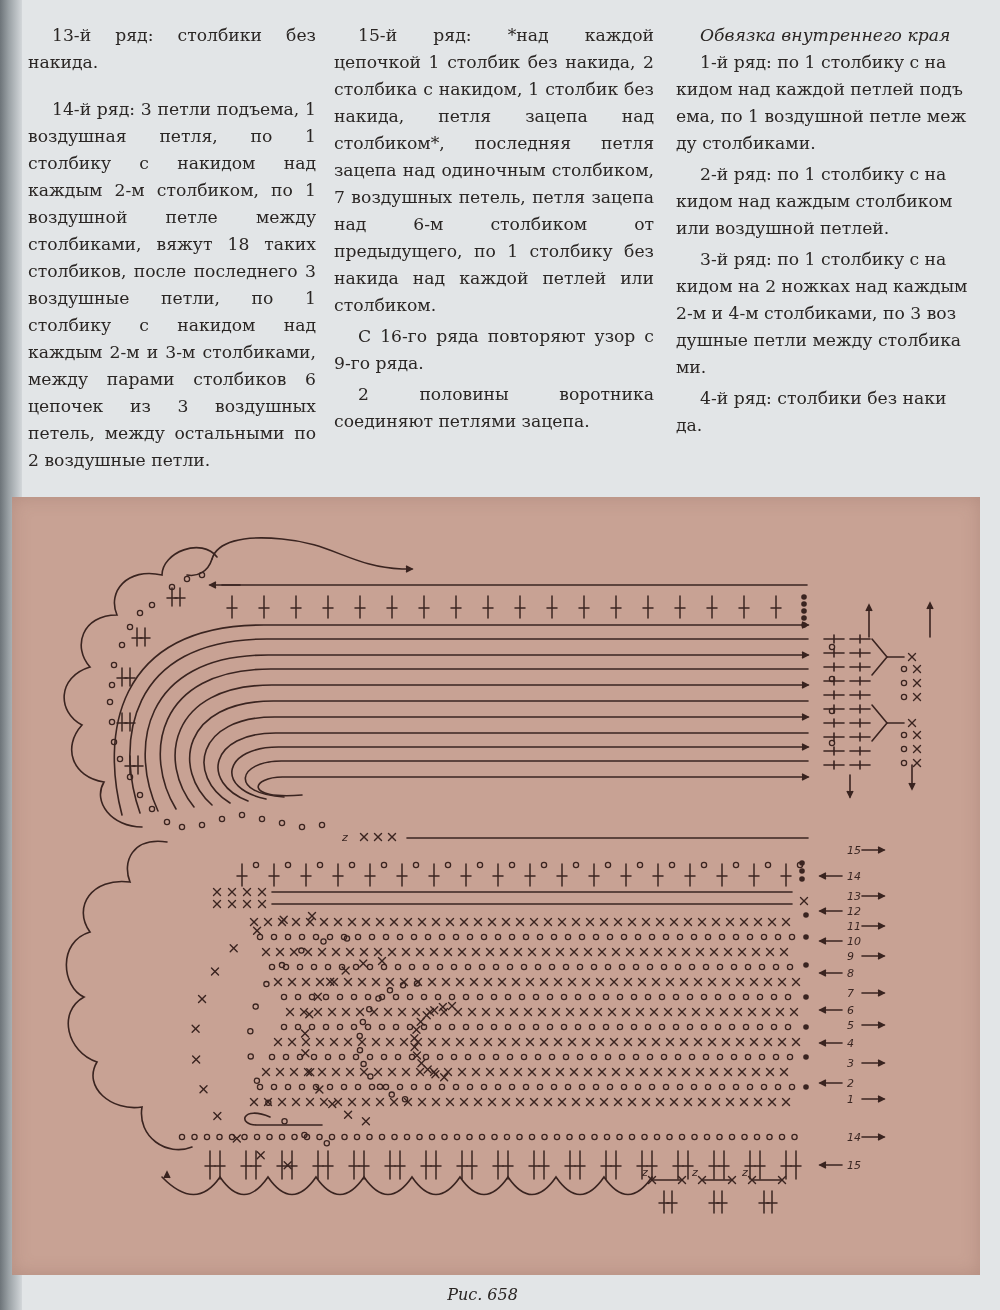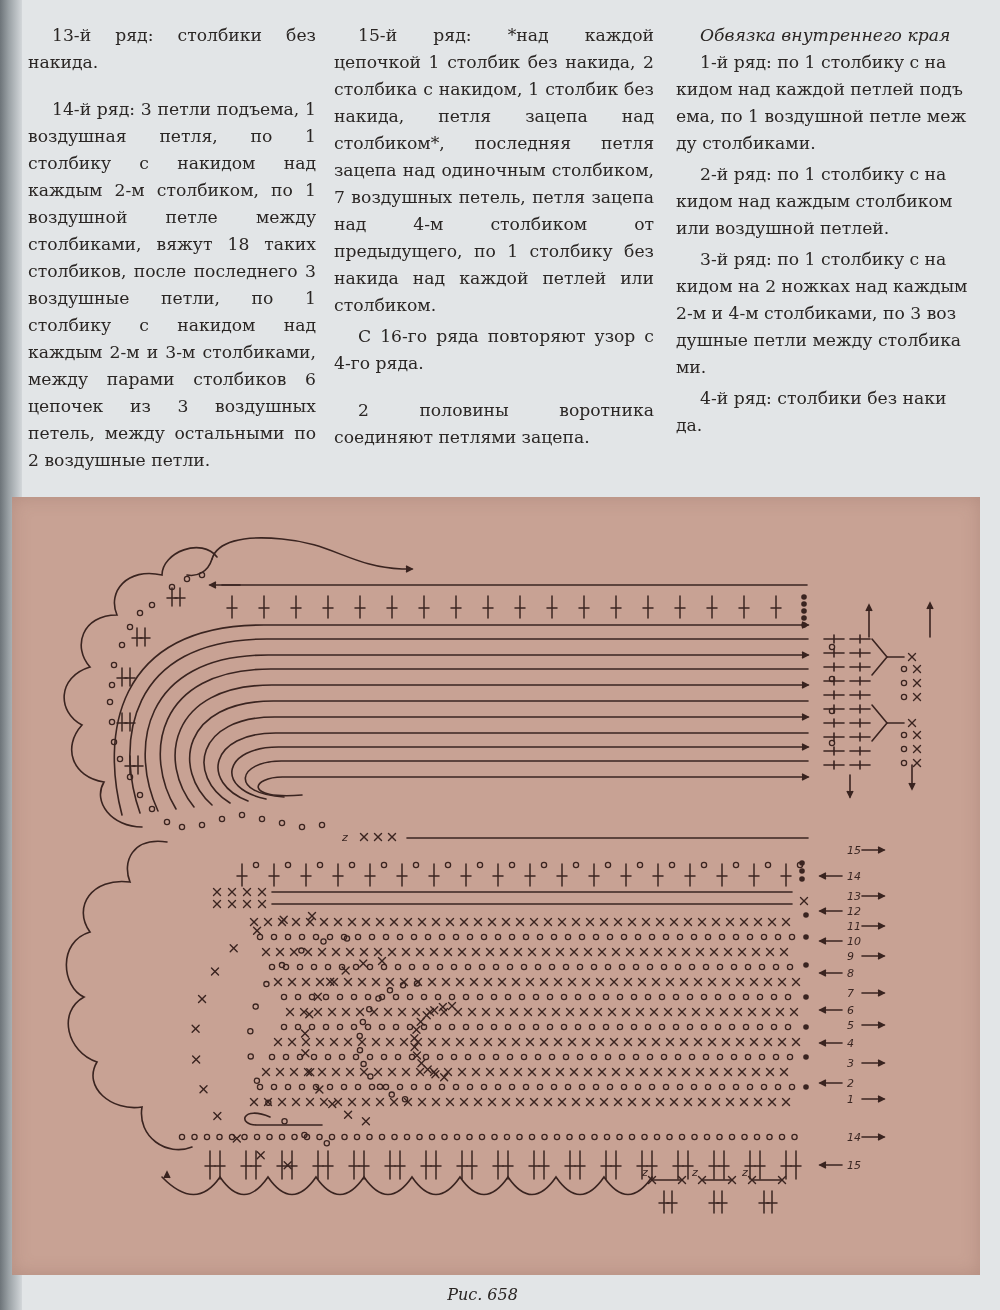--- a/index.html
+++ b/index.html
@@ -26,23 +26,23 @@
 <body>
 
 <div class="spine"></div>
 
 <div class="col col1">
   <p class="ind">13-й ряд: столбики без накида.</p>
   <p class="ind" style="margin-top:20px">14-й ряд: 3 петли подъема, 1 воздушная петля, по 1 столбику с накидом над каждым 2-м столбиком, по 1 воздушной петле между столбиками, вяжут 18 таких столбиков, после последнего 3 воздушные петли, по 1 столбику с накидом над каждым 2-м и 3-м столбиками, между парами столбиков 6 цепочек из 3 воздушных петель, между остальными по 2 воздушные петли.</p>
 </div>
 
 <div class="col col2">
-  <p class="ind">15-й ряд: *над каждой цепочкой 1 столбик без накида, 2 столбика с накидом, 1 столбик без накида, петля зацепа над столбиком*, последняя петля зацепа над одиночным столбиком, 7 воздушных петель, петля зацепа над 4-м столбиком от предыдущего, по 1 столбику без накида над каждой петлей или столбиком.</p>
-  <p class="ind" style="margin-top:4px">С 16-го ряда повторяют узор с 4-го ряда.</p>
-  <p class="ind" style="margin-top:20px">2 половины воротника соединяют петлями зацепа.</p>
+  <p class="ind">15-й ряд: *над каждой цепочкой 1 столбик без накида, 2 столбика с накидом, 1 столбик без накида, петля зацепа над столбиком*, последняя петля зацепа над одиночным столбиком, 7 воздушных петель, петля зацепа над 6-м столбиком от предыдущего, по 1 столбику без накида над каждой петлей или столбиком.</p>
+  <p class="ind" style="margin-top:4px">С 16-го ряда повторяют узор с 9-го ряда.</p>
+  <p class="ind" style="margin-top:4px">2 половины воротника соединяют петлями зацепа.</p>
 </div>
 
 <div class="col col3">
   <p class="ind heading">Обвязка внутреннего края</p>
   <div id="col3-lines">
       <p style="text-indent: 24px;">1-й ряд: по 1 столбику с на</p>
       <p>кидом над каждой петлей подъ</p>
       <p>ема, по 1 воздушной петле меж</p>
       <p>ду столбиками.</p>
       <p style="text-indent: 24px; margin-top: 4px;">2-й ряд: по 1 столбику с на</p>

